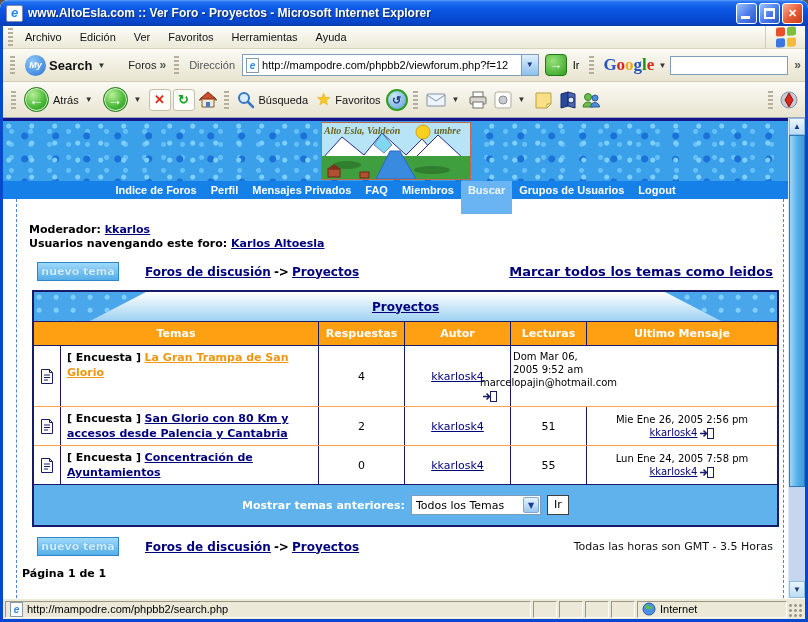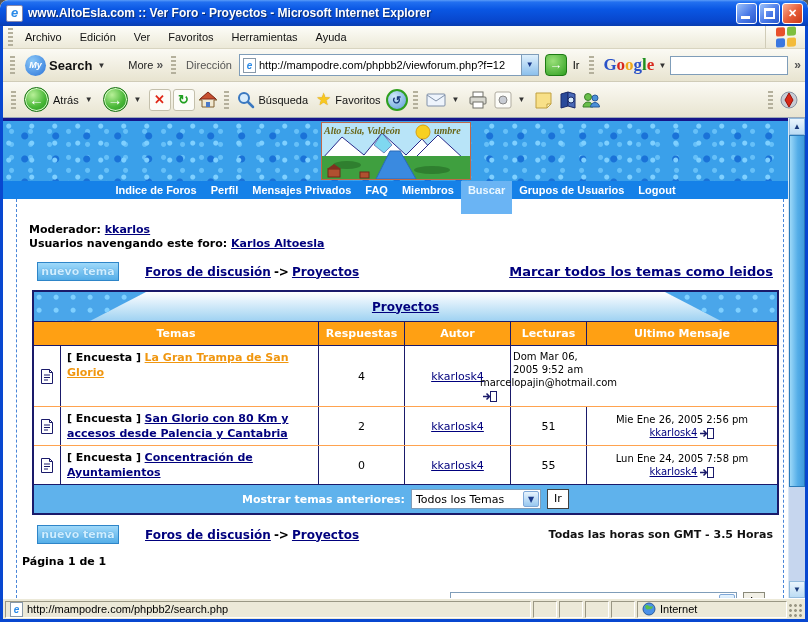--- a/index.html
+++ b/index.html
@@ -111,33 +111,33 @@
   .t-row{display:grid;grid-template-columns:26px 258px 86px 106px 76px 191px;min-height:37px;background:#fff;}
   .t-row + .t-row{border-top:1px solid #ffa34f;}
   .t-row > div{display:flex;align-items:center;justify-content:center;border-left:1px solid #1a1a6a;}
   .t-row > div:first-child{border-left:none;}
   .c-title{justify-content:flex-start !important;display:block !important;padding:4px 6px;line-height:15px;}
   .c-title .prefix{font-weight:bold;color:#000;}
   .c-title a{font-weight:bold;}
   .c-last{flex-direction:column;font-size:10px;line-height:13px;padding:4px 2px;}
   .c-last a{color:#00007d;}
   .goto{display:inline-flex;align-items:center;margin-left:3px;vertical-align:middle;}
-  .t-foot{height:29px;background:#5fb2ec;border-top:1px solid #1a1a6a;display:flex;align-items:center;
+  .t-foot{height:41px;background:#5fb2ec;border-top:1px solid #1a1a6a;display:flex;align-items:center;
     justify-content:center;gap:6px;color:#fff;font-weight:bold;}
   
   .xpselect{height:20px;background:#fff;border:1px solid #7f9db9;display:flex;align-items:center;
     font-size:11px;padding:0 20px 0 4px;position:relative;color:#000;font-weight:normal;font-family:"DejaVu Sans",sans-serif;}
   .xpselect .arrow{position:absolute;right:1px;top:1px;bottom:1px;width:16px;
     background:linear-gradient(#e8f4fd,#98c8f0);border:1px solid #7fa8d8;border-radius:2px;color:#1a3a8a;
     font-size:8px;display:flex;align-items:center;justify-content:center;}
   .irbtn{height:20px;min-width:22px;border:1px solid #404040;background:#fff;font-size:11px;
     text-align:center;line-height:18px;color:#000;font-weight:normal;padding:0 3px;}
   .irbtn.grey{border:1px solid #8a8a7a;background:#f2f0e6;}
   .btnrow2{display:flex;align-items:center;margin:10px 2px 0 20px;}
-  .gmt{margin-left:auto;font-weight:bold;color:#111;}
+  .gmt{margin-left:auto;font-weight:normal;color:#111;}
   .pagina{font-weight:bold;margin:11px 0 0 5px;}
   .jumprow{display:flex;justify-content:flex-end;align-items:center;gap:6px;margin:24px 10px 0 0;}
   
   .sbar{width:17px;background:#f4f8fc;display:flex;flex-direction:column;border-left:1px solid #dce8f4;}
   .sbtn{height:17px;background:linear-gradient(#eaf5fd,#bcdcf4);border:1px solid #93bbdd;color:#1a3a7a;
     font-size:8px;display:flex;align-items:center;justify-content:center;}
   .sthumb{height:352px;background:linear-gradient(90deg,#9cd8f8,#55aee8 55%,#3f9adc);border:1px solid #2a7ab8;}
   .strack-lower{flex:1;background:#c6d6ee;}
   
   .status{height:21px;background:#ece9d8;border-top:1px solid #fff;display:flex;align-items:center;
@@ -189,21 +189,21 @@
       </span>
     </div>
 
     <div class="trow searchrow">
       <span class="grip"></span>
       <span class="mys">
         <span class="mys-circle">My</span>
         <span class="mys-text">Search</span>
         <span class="dd">▼</span>
       </span>
-      <span class="more"><span>More</span> <span class="chev">»</span></span>
+      <span class="more"><span>Foros</span> <span class="chev">»</span></span>
       <span class="grip"></span>
       <span class="addr-label">Dirección</span>
       <span class="addrbox">
         <span class="page-ico">e</span>
         <span class="addr-text">http://mampodre.com/phpbb2/viewforum.php?f=12</span>
         <span class="addr-dd">▼</span>
       </span>
       <span class="gobtn">→</span>
       <span class="golabel">Ir</span>
       <span class="grip"></span>

